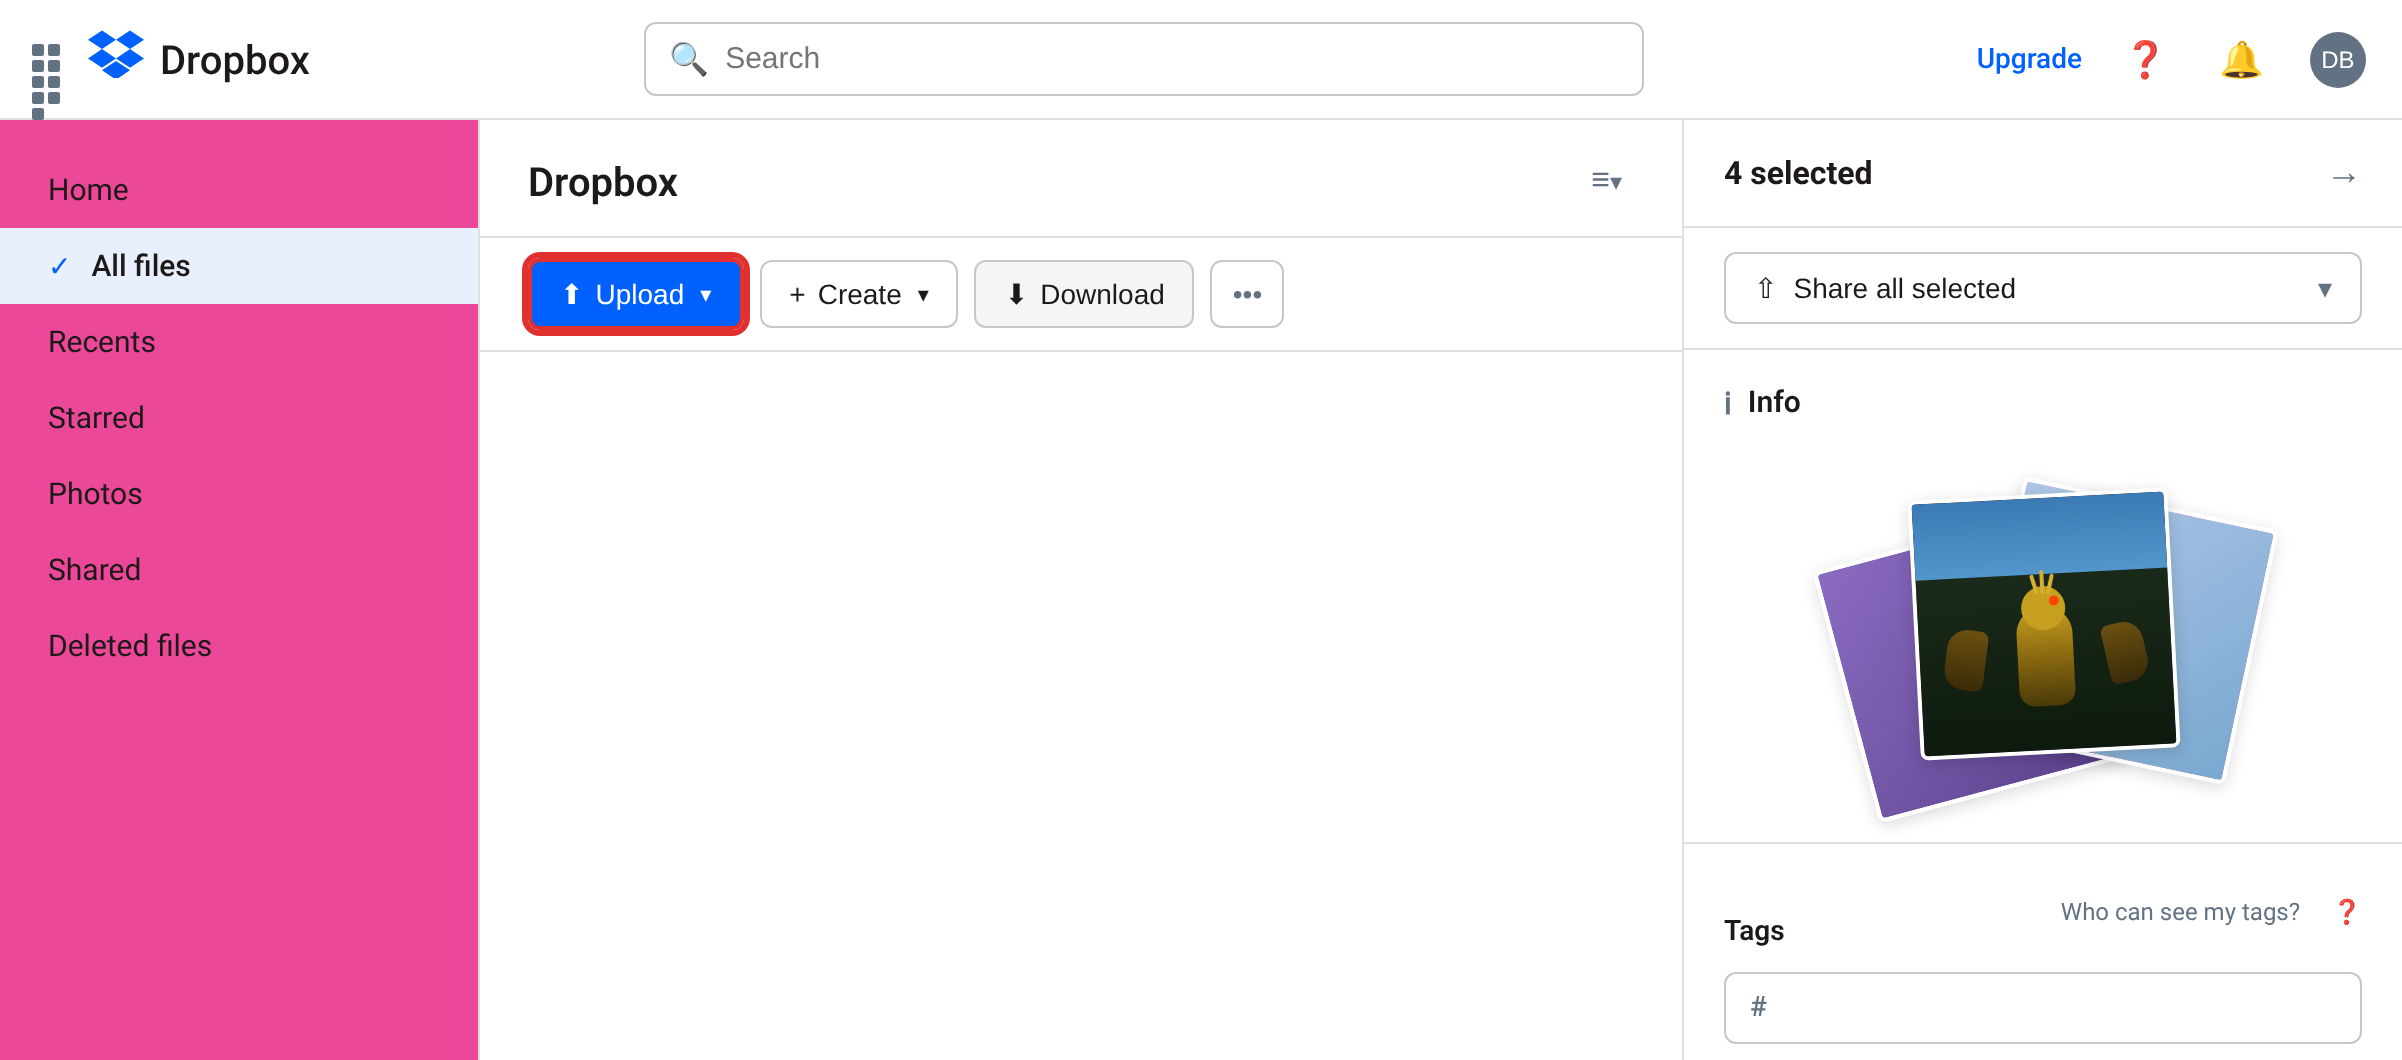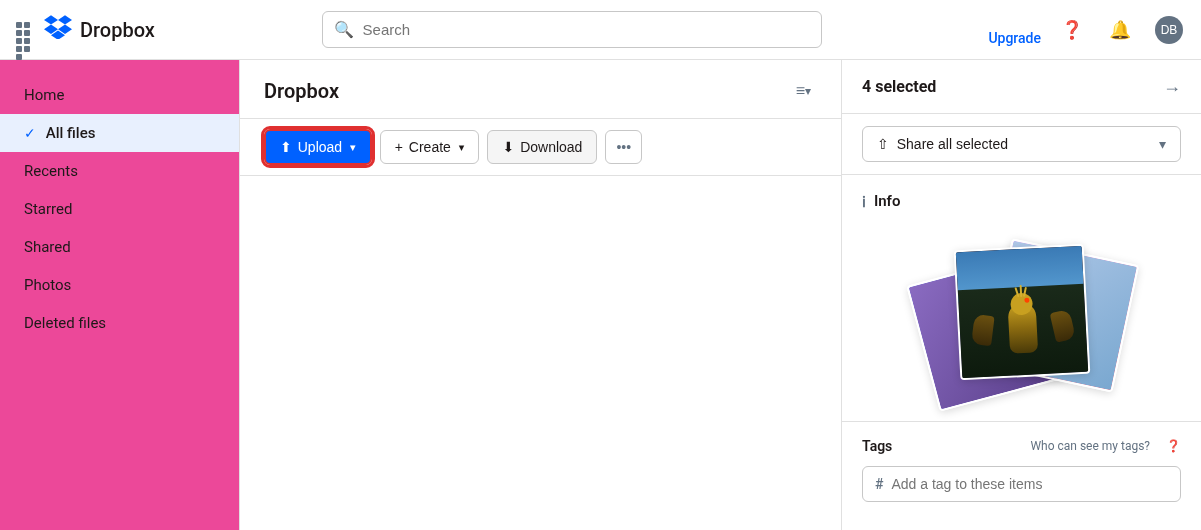--- a/index.html
+++ b/index.html
@@ -22,21 +22,21 @@
       flex: 1; max-width: 500px; margin: 0 24px;
       display: flex; align-items: center;
       border: 1px solid #c7c7c7; border-radius: 6px;
       padding: 8px 12px; gap: 8px; background: #fff;
     }
     .search-bar input {
       border: none; outline: none; font-size: 15px; color: #637282;
       width: 100%; background: transparent;
     }
 
-    .topbar-right { display: flex; align-items: flex-end; gap: 16px; }
+    .topbar-right { display: flex; align-items: center; gap: 16px; }
     .upgrade-link { color: #0061ff; font-size: 14px; font-weight: 500; cursor: pointer; }
     .icon-btn { background: none; border: none; cursor: pointer; color: #637282; font-size: 18px; display: flex; align-items: center; justify-content: center; width: 32px; height: 32px; border-radius: 50%; }
 
     
     .main-layout { display: flex; flex: 1; overflow: hidden; }
 
     
     .sidebar {
       width: 240px; background: #ec4899; border-right: 1px solid #e0e0e0;
       padding: 16px 0; flex-shrink: 0; overflow-y: auto;
@@ -131,21 +131,21 @@
       transform: rotate(12deg) translate(40px, -5px);
       z-index: 2; background: linear-gradient(135deg, #f093fb 0%, #f5576c 100%);
     }
     .photo-card.front {
       transform: rotate(-3deg) translate(0px, 0px);
       z-index: 3; background: #1a1a2e;
     }
 
     .tags-section { padding: 16px 20px; }
     .tags-header { display: flex; align-items: center; justify-content: space-between; margin-bottom: 12px; }
-    .tags-label { font-size: 14px; font-weight: 600; color: #1e1919; }
+    .tags-label { font-size: 14px; font-weight: 600; color: #1e1919; margin-top: 20px; }
     .tags-help { display: flex; align-items: center; gap: 16px; font-size: 12px; color: #637282; cursor: pointer; }
     .tag-input-row {
       display: flex; align-items: center; gap: 8px;
       border: 1px solid #c7c7c7; border-radius: 6px; padding: 9px 12px;
     }
     .tag-input-row input {
       border: none; outline: none; font-size: 14px; color: #637282; width: 100%; background: transparent;
     }
     .tag-hash { color: #637282; font-size: 14px; font-weight: 500; }
   </style>
@@ -208,24 +208,24 @@
       <span class="check-icon">✓</span>
       <span>All files</span>
     </div>
     <div class="sidebar-item">
       <span>Recents</span>
     </div>
     <div class="sidebar-item">
       <span>Starred</span>
     </div>
     <div class="sidebar-item">
+      <span>Photos</span>
+    </div>
+    <div class="sidebar-item">
       <span>Shared</span>
-    </div>
-    <div class="sidebar-item">
-      <span>Photos</span>
     </div>
     <div class="sidebar-item">
       <span>Deleted files</span>
     </div>
   </nav>
 
   <div class="content-area">
     <div class="content-header">
       <h1 class="content-title">Dropbox</h1>
       <div class="content-actions">
@@ -322,18 +322,17 @@
     <div class="tags-section">
       <div class="tags-header">
         <span class="tags-label">Tags</span>
         <div class="tags-help">
           <span>Who can see my tags?</span>
           <span>❓</span>
         </div>
       </div>
       <div class="tag-input-row">
         <span class="tag-hash">#</span>
-        <input type="text" placeholder="Add a tag to these items" style="">
       </div>
     </div>
   </div>
 
 </div>
 
 </body></html>

